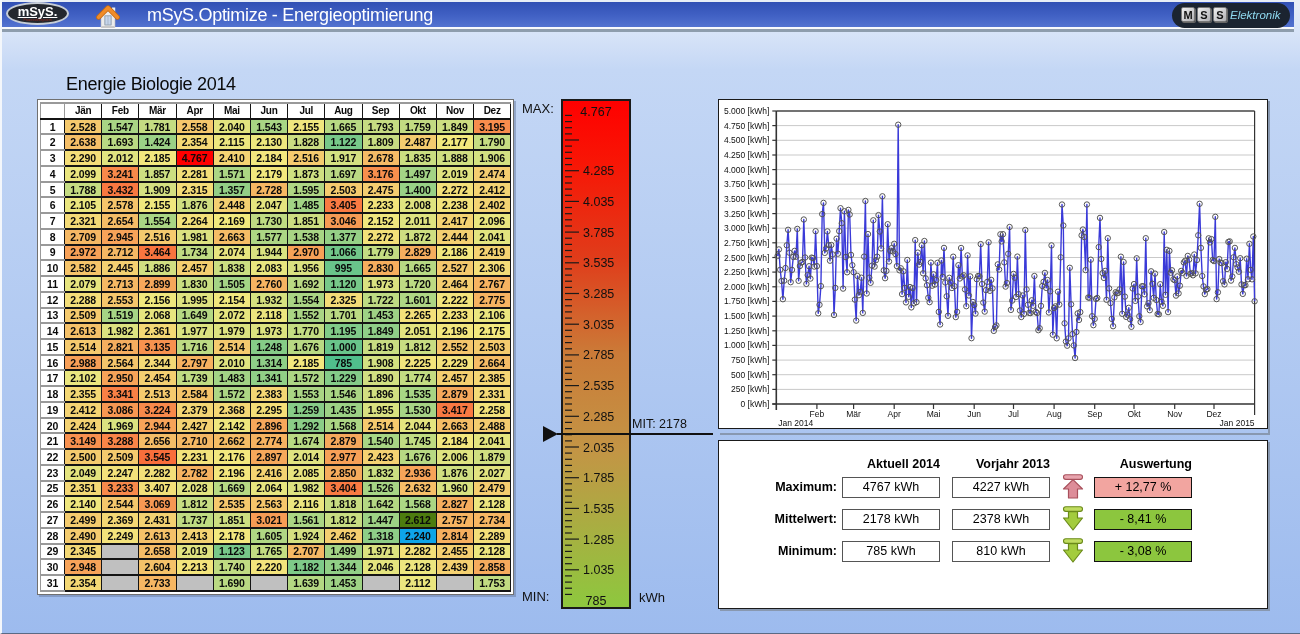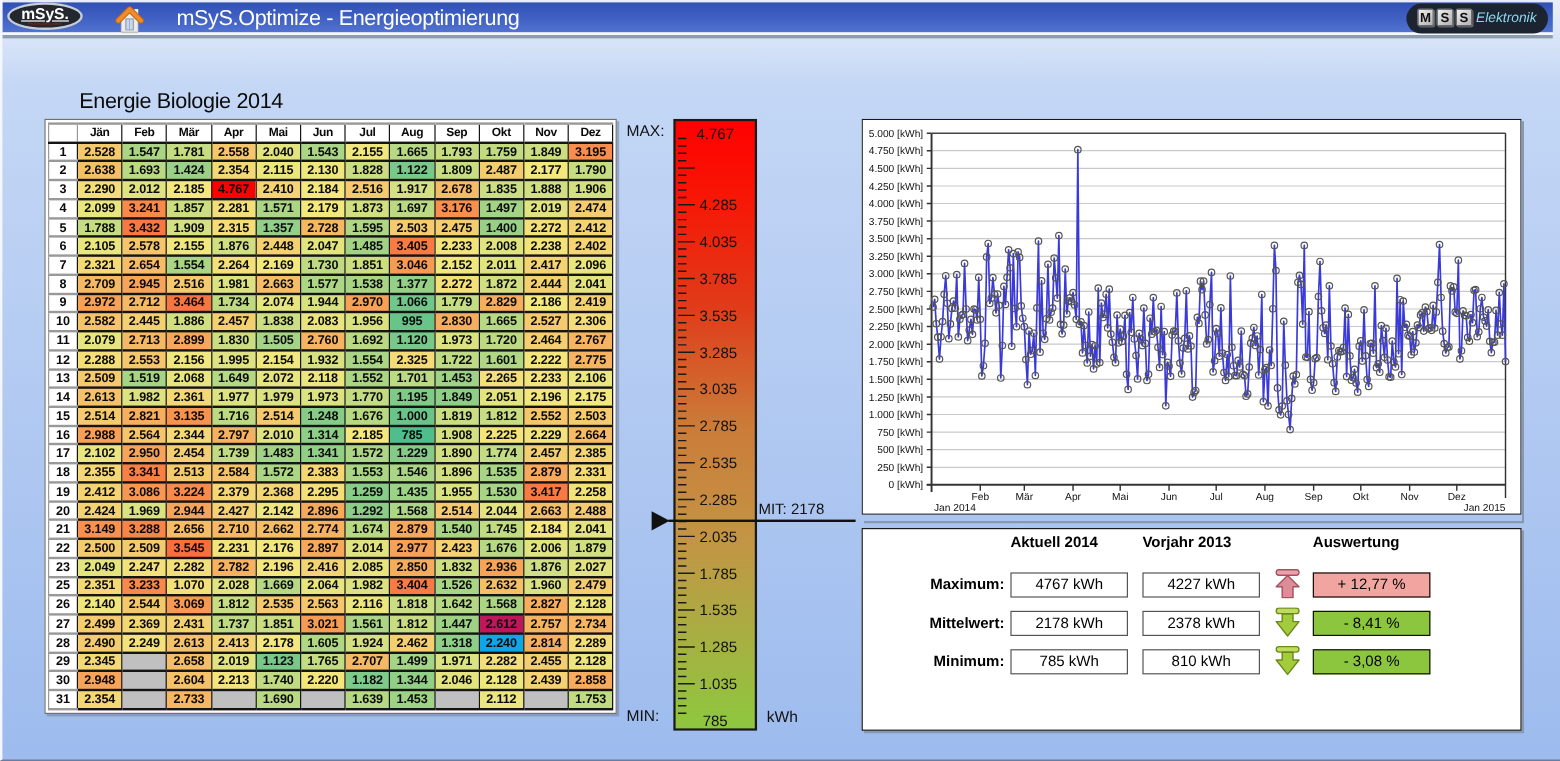--- a/index.html
+++ b/index.html
@@ -34,21 +34,21 @@
 #minlab { position:absolute; left:520px; top:589px; font-size:13px; color:#111; }
 #kwhlab { position:absolute; left:637px; top:590px; font-size:13px; color:#111; }
 #bar { position:absolute; left:559px; top:99px; }
 #mitline { position:absolute; left:555px; top:433px; width:156px; height:2px; background:#111; }
 #mittri { position:absolute; left:541px; top:426px; width:0; height:0;
   border-left:15px solid #111; border-top:8px solid transparent; border-bottom:8px solid transparent; }
 #mitlab { position:absolute; left:630px; top:417px; font-size:12.5px; color:#111; }
 #chartbox { position:absolute; left:716px; top:99px; box-shadow:2px 2px 0 #8898b0; }
 #panel { position:absolute; left:716px; top:440px; width:550px; height:169px; background:#fff;
   border:1px solid #1a1a1a; box-shadow:2px 2px 0 #8898b0; font-size:12.5px; }
-.phead { position:absolute; top:4px; width:98px; text-align:left; font-weight:bold; }
+.phead { position:absolute; top:16px; width:98px; text-align:right; font-weight:bold; }
 .prow { position:absolute; left:0; width:100%; height:21px; }
 .plab { position:absolute; left:0; top:3px; width:118px; text-align:right; font-weight:bold; }
 .pbox { position:absolute; top:0; width:98px; height:21px; border:1px solid #555;
   text-align:center; line-height:19px; background:#fff; }
 .pct { border:1px solid #111; }
 .parr { position:absolute; left:341px; top:-3px; }
 </style></head>
 <body>
 <div id="topbar"></div>
 <div id="logo">
@@ -428,21 +428,21 @@
           <td style="background:#f6ac5d">2.850</td>
           <td style="background:#cbde81">1.832</td>
           <td style="background:#f7a459">2.936</td>
           <td style="background:#d0df81">1.876</td>
           <td style="background:#e1e380">2.027</td>
         </tr>
         <tr>
           <td class="rn">25</td>
           <td style="background:#f4d876">2.351</td>
           <td style="background:#f8894b">3.233</td>
-          <td style="background:#f3e079">1.070</td>
+          <td style="background:#f3e079">3.407</td>
           <td style="background:#e1e380">2.028</td>
           <td style="background:#b7d983">1.669</td>
           <td style="background:#e6e57f">2.064</td>
           <td style="background:#dce280">1.982</td>
           <td style="background:#f97a42">3.404</td>
           <td style="background:#a7d485">1.526</td>
           <td style="background:#f5bf68">2.632</td>
           <td style="background:#d9e180">1.960</td>
           <td style="background:#f4cd6f">2.479</td>
         </tr>
@@ -465,21 +465,21 @@
           <td class="rn">27</td>
           <td style="background:#f4cb6e">2.499</td>
           <td style="background:#f4d775">2.369</td>
           <td style="background:#f4d172">2.431</td>
           <td style="background:#bfdb82">1.737</td>
           <td style="background:#cdde81">1.851</td>
           <td style="background:#f79c55">3.021</td>
           <td style="background:#abd584">1.561</td>
           <td style="background:#c8dd82">1.812</td>
           <td style="background:#9dd285">1.447</td>
-          <td style="background:#be185d">2.612</td>
+          <td style="background:#4d7c0f">2.612</td>
           <td style="background:#f6b462">2.757</td>
           <td style="background:#f6b663">2.734</td>
         </tr>
         <tr>
           <td class="rn">28</td>
           <td style="background:#f4cc6f">2.490</td>
           <td style="background:#f3e27b">2.249</td>
           <td style="background:#f5c169">2.613</td>
           <td style="background:#f4d373">2.413</td>
           <td style="background:#f3e87e">2.178</td>

